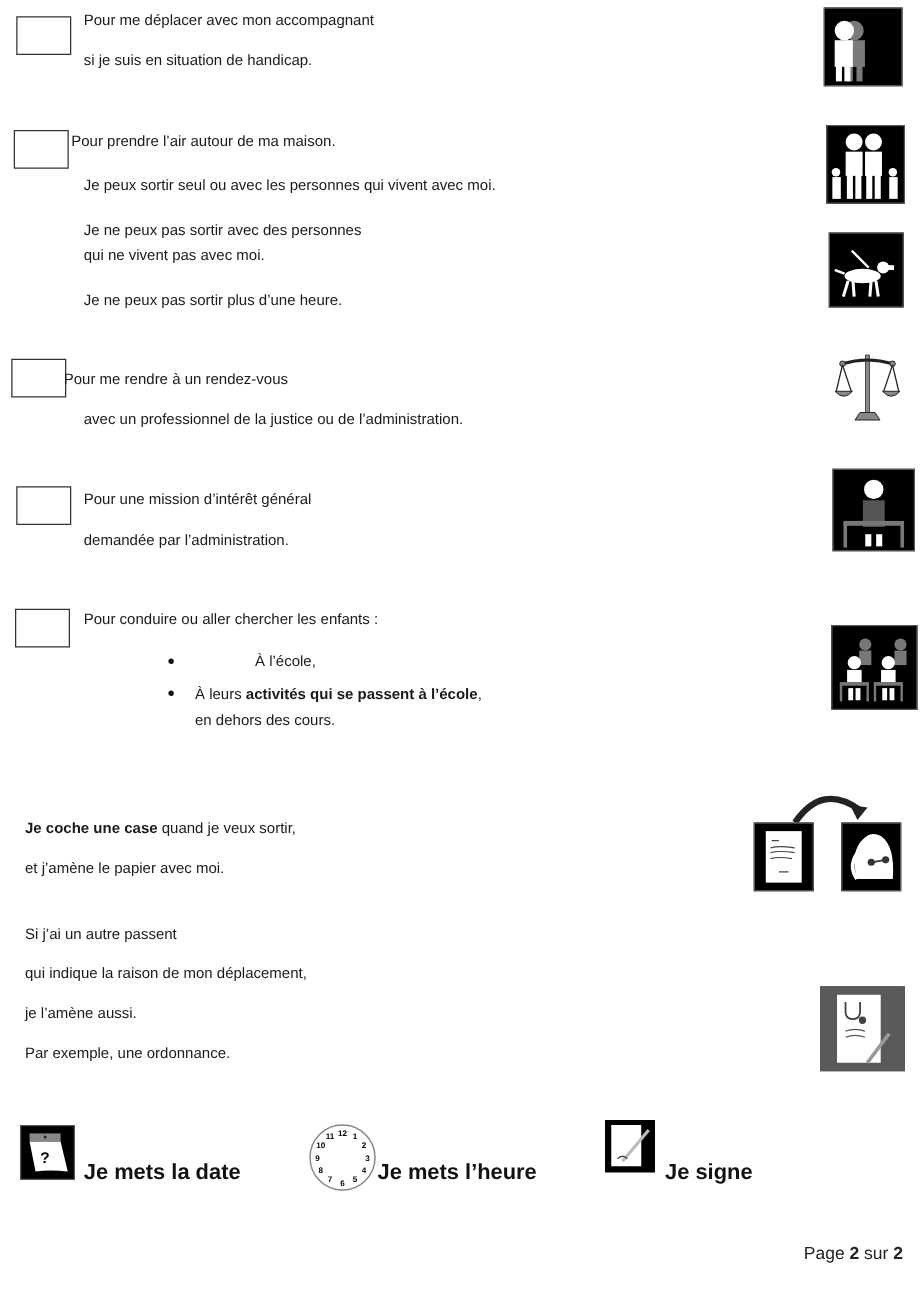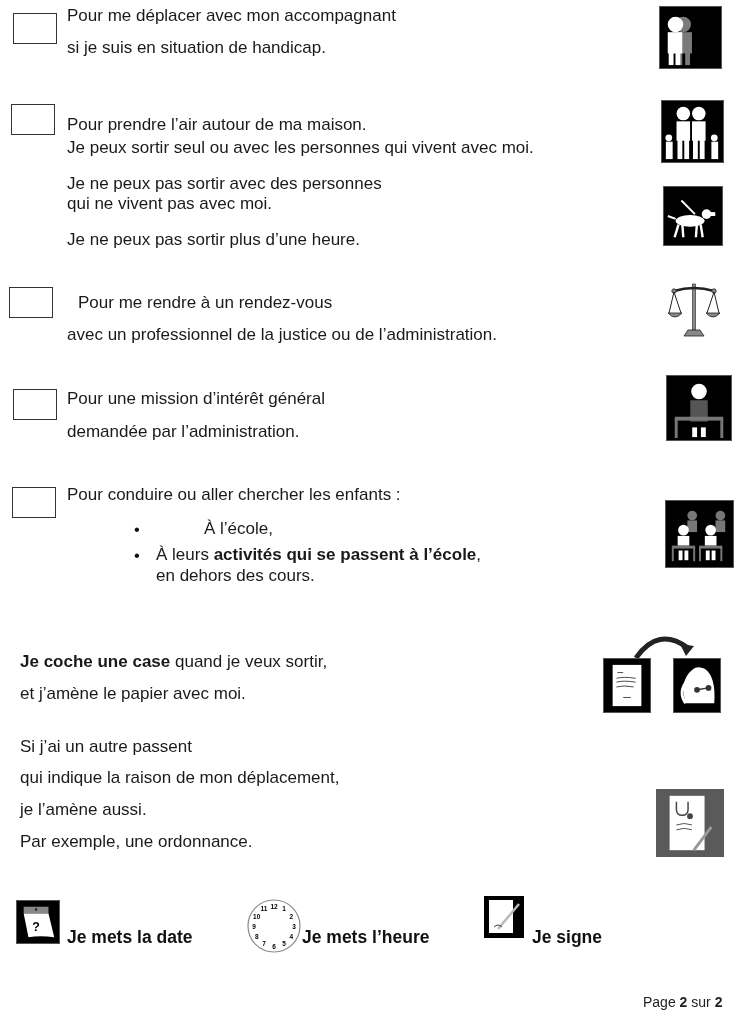--- a/index.html
+++ b/index.html
@@ -1,18 +1,18 @@
 <!DOCTYPE html>
 <html><head>
 <meta charset="utf-8">
 <style>
   html, body { margin:0; padding:0; background:#fff; }
   body { width:737px; height:1031px; position:relative; overflow:hidden;
          font-family:"Liberation Sans", sans-serif; color:#111; }
-  .t { position:absolute; font-size:17px; line-height:20px; white-space:nowrap; color:#1a1a1a; }
+  .t { position:absolute; font-size:12px; line-height:20px; white-space:nowrap; color:#1a1a1a; }
   .cb { position:absolute; width:44px; height:31px; border:1.5px solid #333; background:#fff; box-sizing:border-box; cursor:pointer; }
   .pic { position:absolute; background:#000; box-sizing:border-box; border:1px solid #555; }
   .pic svg, .ic svg { width:100%; height:100%; display:block; }
   .ic { position:absolute; }
   b { font-weight:bold; }
   .bul { position:absolute; font-size:16.5px; line-height:20px; }
   .sig { position:absolute; font-size:17.5px; font-weight:bold; line-height:20px; white-space:nowrap;margin-top:29px; }
   .footer { position:absolute; font-size:14px; white-space:nowrap; color:#222; }
 </style>
 </head>
@@ -28,21 +28,21 @@
     <rect x="18" y="46" width="5" height="14" fill="#7a7a7a"></rect>
     <rect x="26" y="46" width="5" height="14" fill="#7a7a7a"></rect>
     <circle cx="16" cy="18" r="8" fill="#fff"></circle>
     <rect x="8" y="26" width="15" height="22" fill="#fff"></rect>
     <rect x="9" y="46" width="5" height="14" fill="#fff"></rect>
     <rect x="16" y="46" width="5" height="14" fill="#fff"></rect>
   </svg>
 </div>
 
 <div class="cb" style="left:11px;top:104px;"></div>
-<div class="t" style="left:67px;top:103px;margin-top:12px;">Pour prendre l’air autour de ma maison.</div>
+<div class="t" style="left:57px;top:103px;">Pour prendre l’air autour de ma maison.</div>
 <div class="t" style="left:67px;top:138px;">Je peux sortir seul ou avec les personnes qui vivent avec moi.</div>
 <div class="t" style="left:67px;top:174px;">Je ne peux pas sortir avec des personnes</div>
 <div class="t" style="left:67px;top:194px;">qui ne vivent pas avec moi.</div>
 <div class="t" style="left:67px;top:230px;">Je ne peux pas sortir plus d’une heure.</div>
 <div class="pic" style="left:661px;top:100px;width:63px;height:63px;">
   <svg viewBox="0 0 63 63">
     <circle cx="22" cy="13" r="7" fill="#fff"></circle>
     <circle cx="38" cy="13" r="7" fill="#fff"></circle>
     <rect x="15" y="21" width="14" height="20" fill="#fff"></rect>
     <rect x="31" y="21" width="14" height="20" fill="#fff"></rect>
@@ -64,21 +64,21 @@
     <rect x="46" y="26" width="7" height="4" fill="#fff"></rect>
     <line x1="12" y1="33" x2="4" y2="30" stroke="#fff" stroke-width="2"></line>
     <line x1="15" y1="39" x2="11" y2="52" stroke="#fff" stroke-width="2.5"></line>
     <line x1="19" y1="39" x2="20" y2="52" stroke="#fff" stroke-width="2.5"></line>
     <line x1="34" y1="39" x2="33" y2="52" stroke="#fff" stroke-width="2.5"></line>
     <line x1="38" y1="39" x2="40" y2="52" stroke="#fff" stroke-width="2.5"></line>
   </svg>
 </div>
 
 <div class="cb" style="left:9px;top:287px;"></div>
-<div class="t" style="left:78px;top:293px;">Pour me rendre à un rendez-vous</div>
+<div class="t" style="left:51px;top:293px;">Pour me rendre à un rendez-vous</div>
 <div class="t" style="left:67px;top:325px;">avec un professionnel de la justice ou de l’administration.</div>
 <div class="ic" style="left:668px;top:280px;width:52px;height:58px;">
   <svg viewBox="0 0 52 58">
     <rect x="24.5" y="4" width="3" height="46" fill="#888" stroke="#222" stroke-width="0.6"></rect>
     <path d="M6 11 Q26 5 46 11" stroke="#222" stroke-width="2.5" fill="none"></path>
     <circle cx="6" cy="11" r="2.2" fill="#888" stroke="#222" stroke-width="0.8"></circle>
     <circle cx="46" cy="11" r="2.2" fill="#888" stroke="#222" stroke-width="0.8"></circle>
     <line x1="6" y1="12" x2="1" y2="33" stroke="#222" stroke-width="1"></line>
     <line x1="6" y1="12" x2="13" y2="33" stroke="#222" stroke-width="1"></line>
     <line x1="46" y1="12" x2="39" y2="33" stroke="#222" stroke-width="1"></line>

